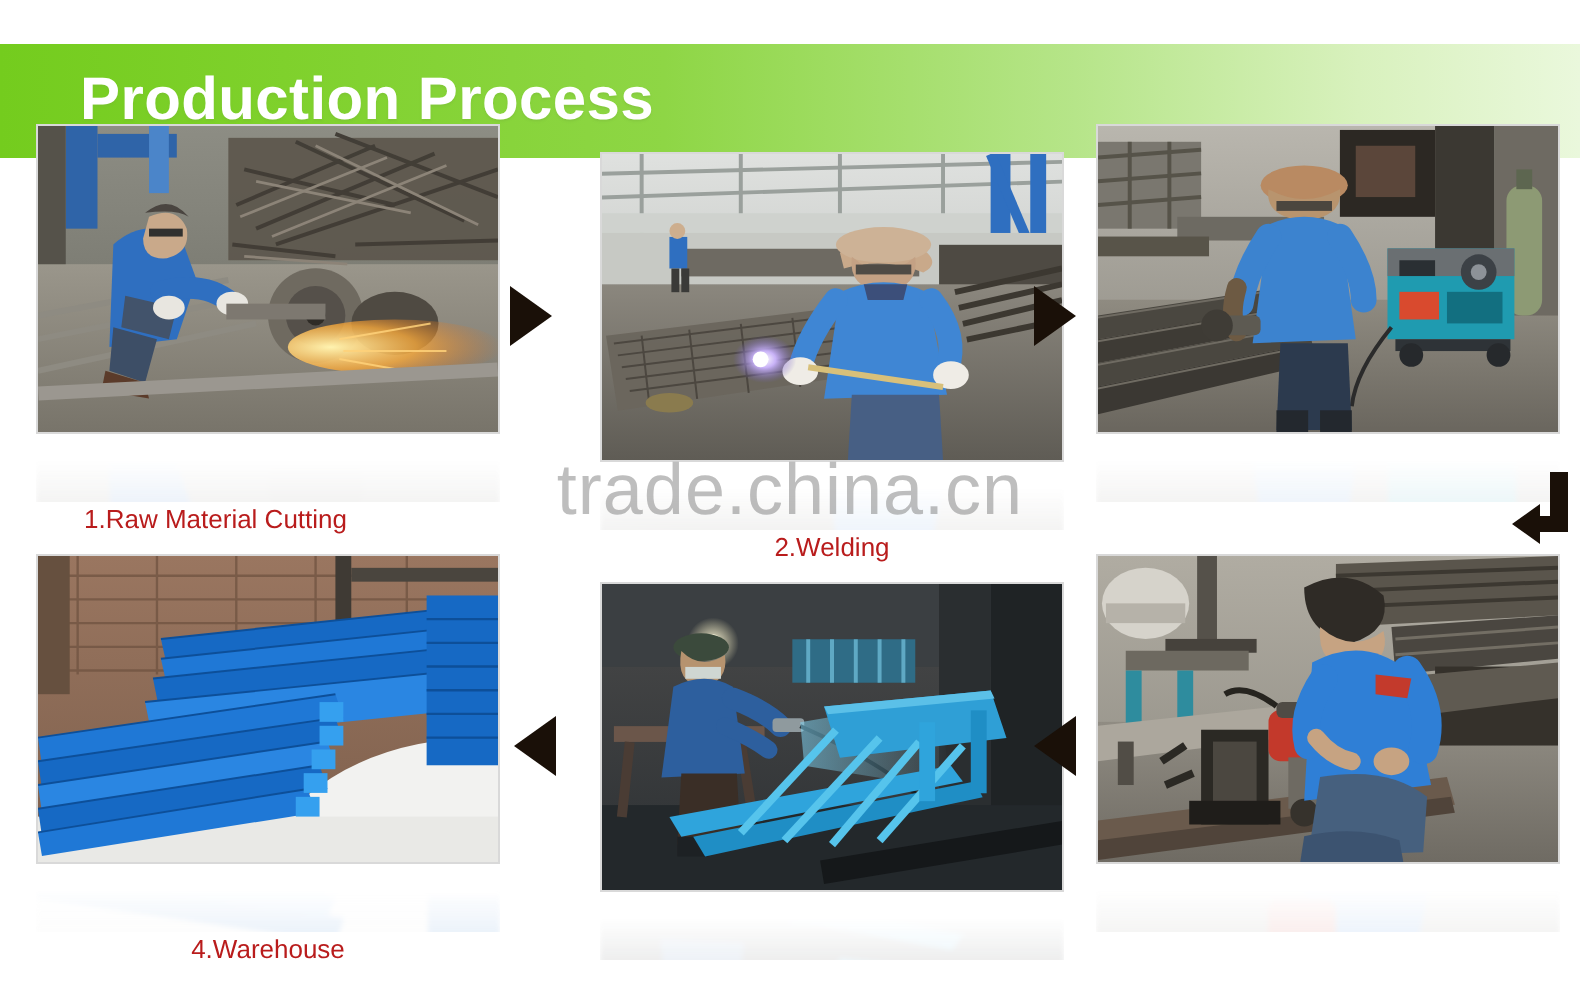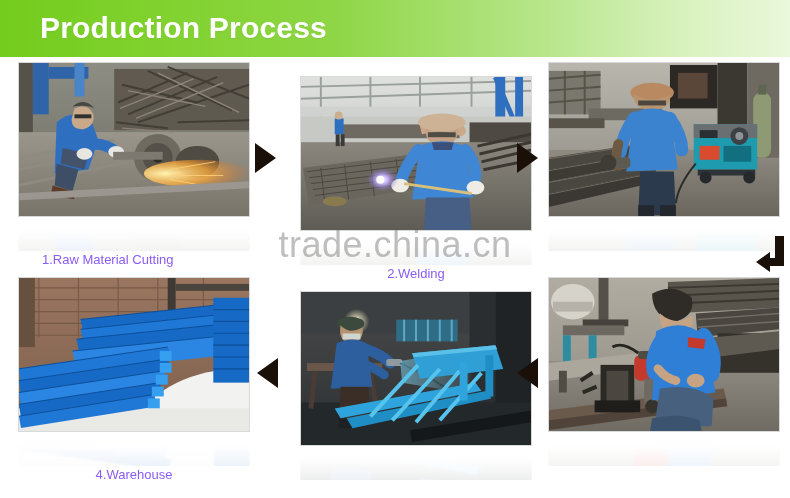--- a/index.html
+++ b/index.html
@@ -12,21 +12,21 @@
     height: 498px;
     overflow: hidden;
     font-family: "Liberation Sans", sans-serif;
     position: relative;
   }
 
   
   #banner {
     position: absolute;
     left: 0;
-    top: 0;
+    top: 22px;
     width: 790px;
     height: 57px;
     background: linear-gradient(to right,
         #74cc1e 0%,
         #7fd12c 18%,
         #8ed645 42%,
         #b6e589 68%,
         #d8f1bd 86%,
         #eaf8dc 100%);
   }
@@ -105,21 +105,21 @@
     filter: blur(1.2px);
   }
   .reflection .inner svg { display:block; width:100%; height:100%; }
 
   .caption {
     position: absolute;
     left: 0;
     top: 190px;
     width: 232px;
     font-size: 13px;
-    color: #8b5cf6;
+    color: #b91c1c;
     white-space: nowrap;
   }
   .caption.align-left   { text-align: left; padding-left: 24px; box-sizing: border-box; }
   .caption.align-center { text-align: center; }
 
   
   .arrow {
     position: absolute;
     width: 0; height: 0;
   }

